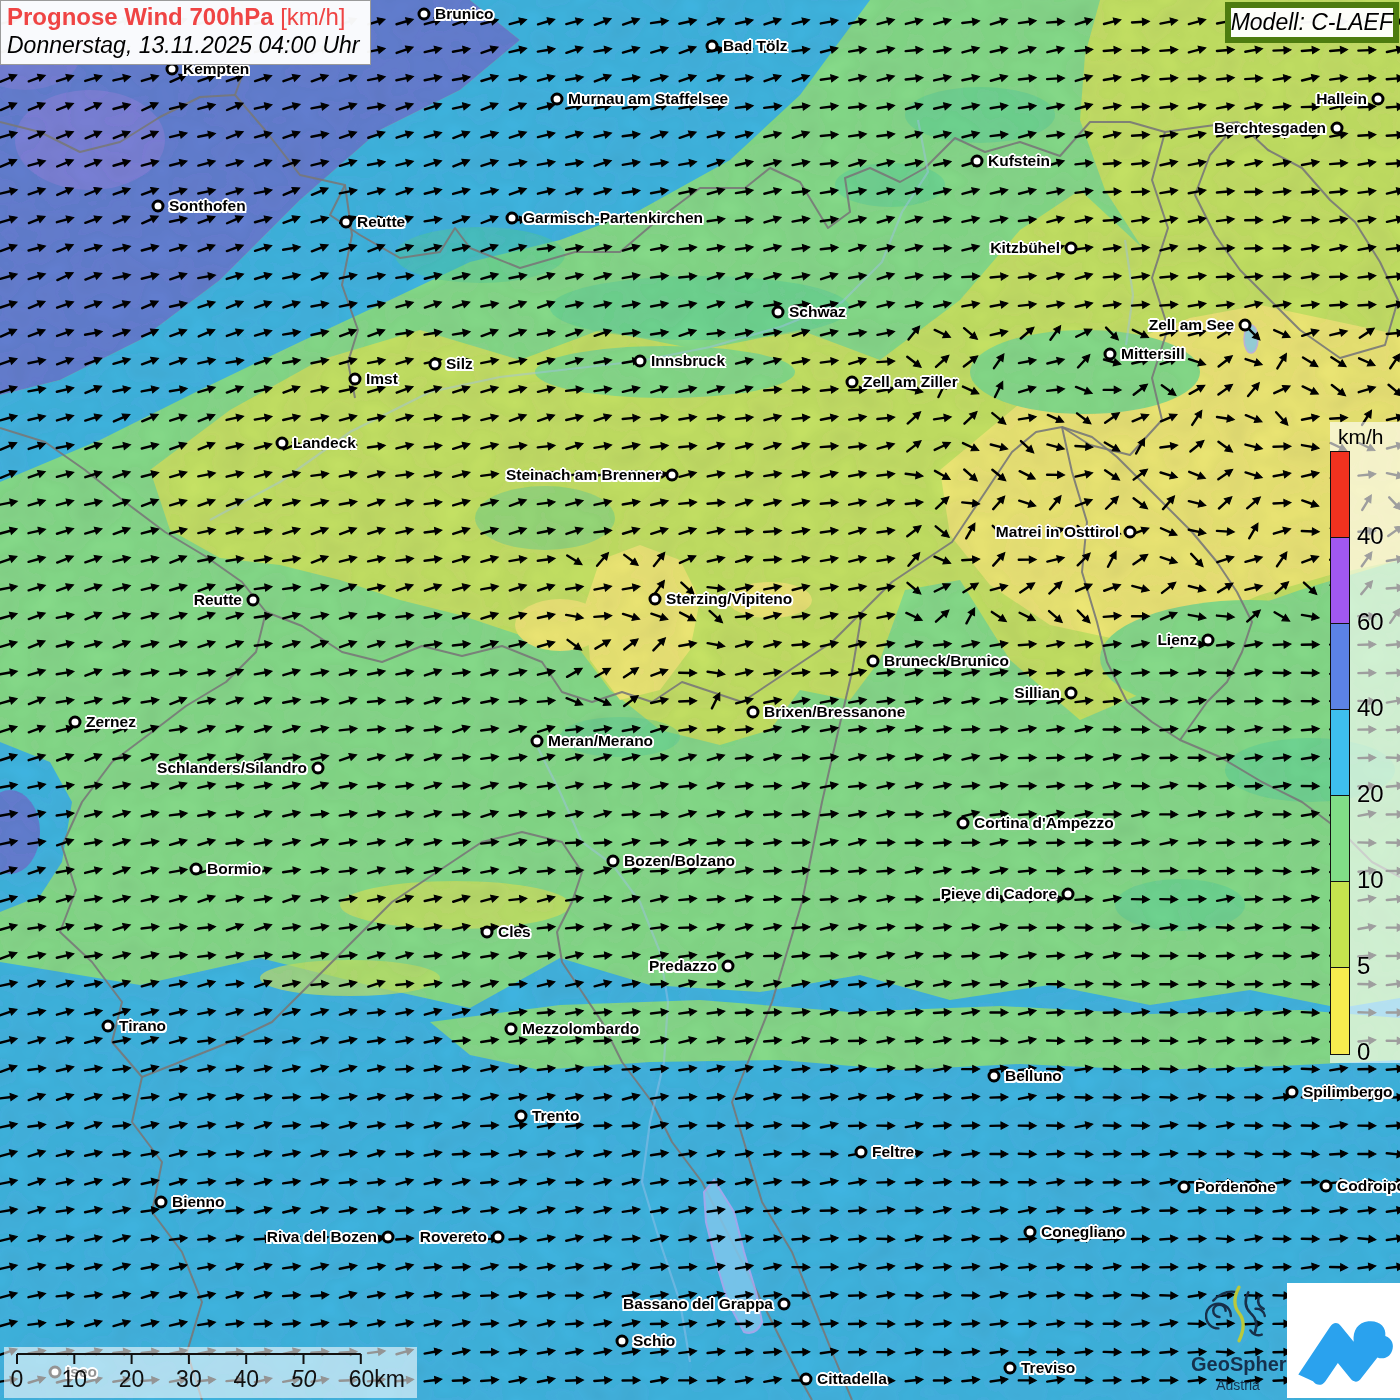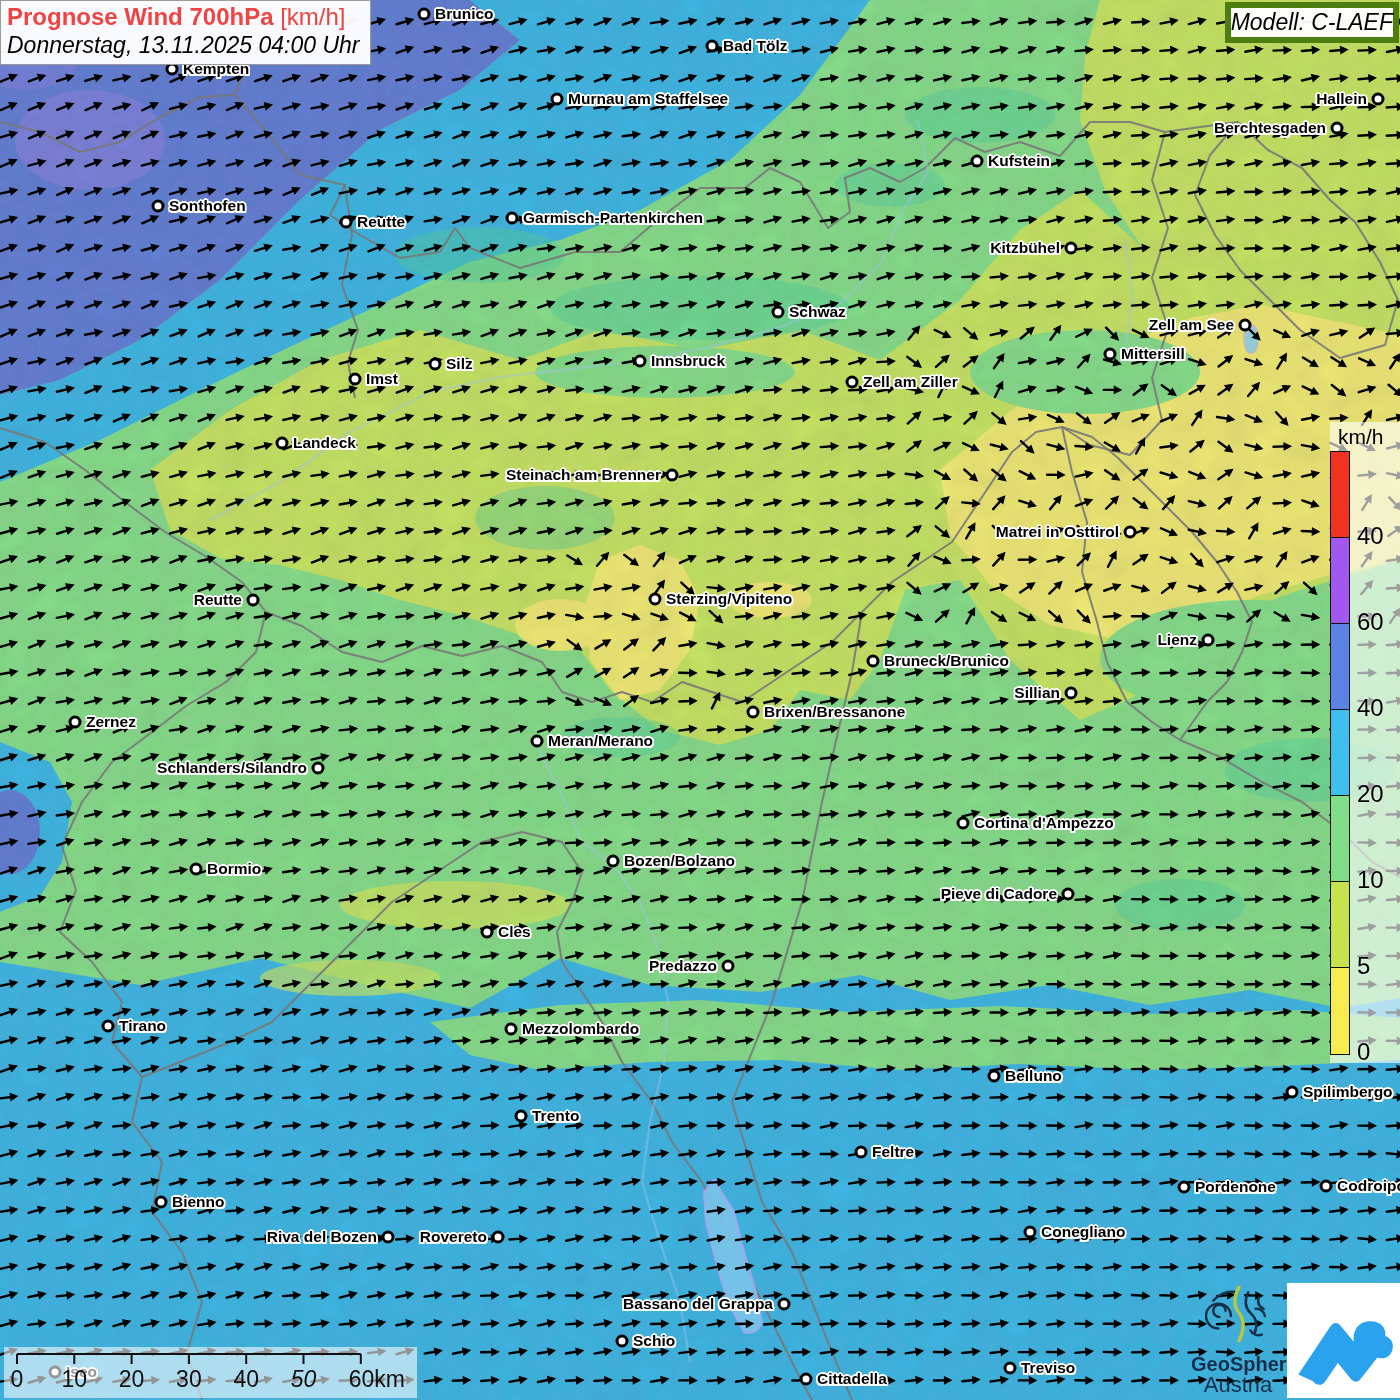--- a/index.html
+++ b/index.html
@@ -36,21 +36,21 @@
   .seg-label{position:absolute;left:27px;font-size:24px;color:#000;transform:translateY(-54%);
              text-shadow:0 0 2px rgba(255,255,255,.8)}
   
   #scalebar{position:absolute;left:4px;top:1347px;width:413px;height:51px;z-index:10;
             background:rgba(255,255,255,.58)}
   #scalebar svg{position:absolute;left:0;top:0}
   .sb-label{position:absolute;top:19px;transform:translateX(-50%);font-size:23px;color:#111}
   
   #geosphere{position:absolute;left:1191px;top:1283px;width:94px;height:116px;z-index:15;text-align:center}
   #geosphere-name{font-size:20px;font-weight:bold;color:#15304c;line-height:22px}
-  #geosphere-country{font-size:22px;color:#15304c;line-height:20px}
+  #geosphere-country{font-size:14px;color:#15304c;line-height:20px}
   #partner-box{position:absolute;left:1287px;top:1283px;width:113px;height:115px;z-index:15;background:#fff}
 </style>
 </head>
 <body>
 
 <div id="stage">
 
   <svg id="map-svg" width="1400" height="1400" viewBox="0 0 1400 1400">
     <defs>
       <filter id="terrain" x="0" y="0" width="100%" height="100%">

